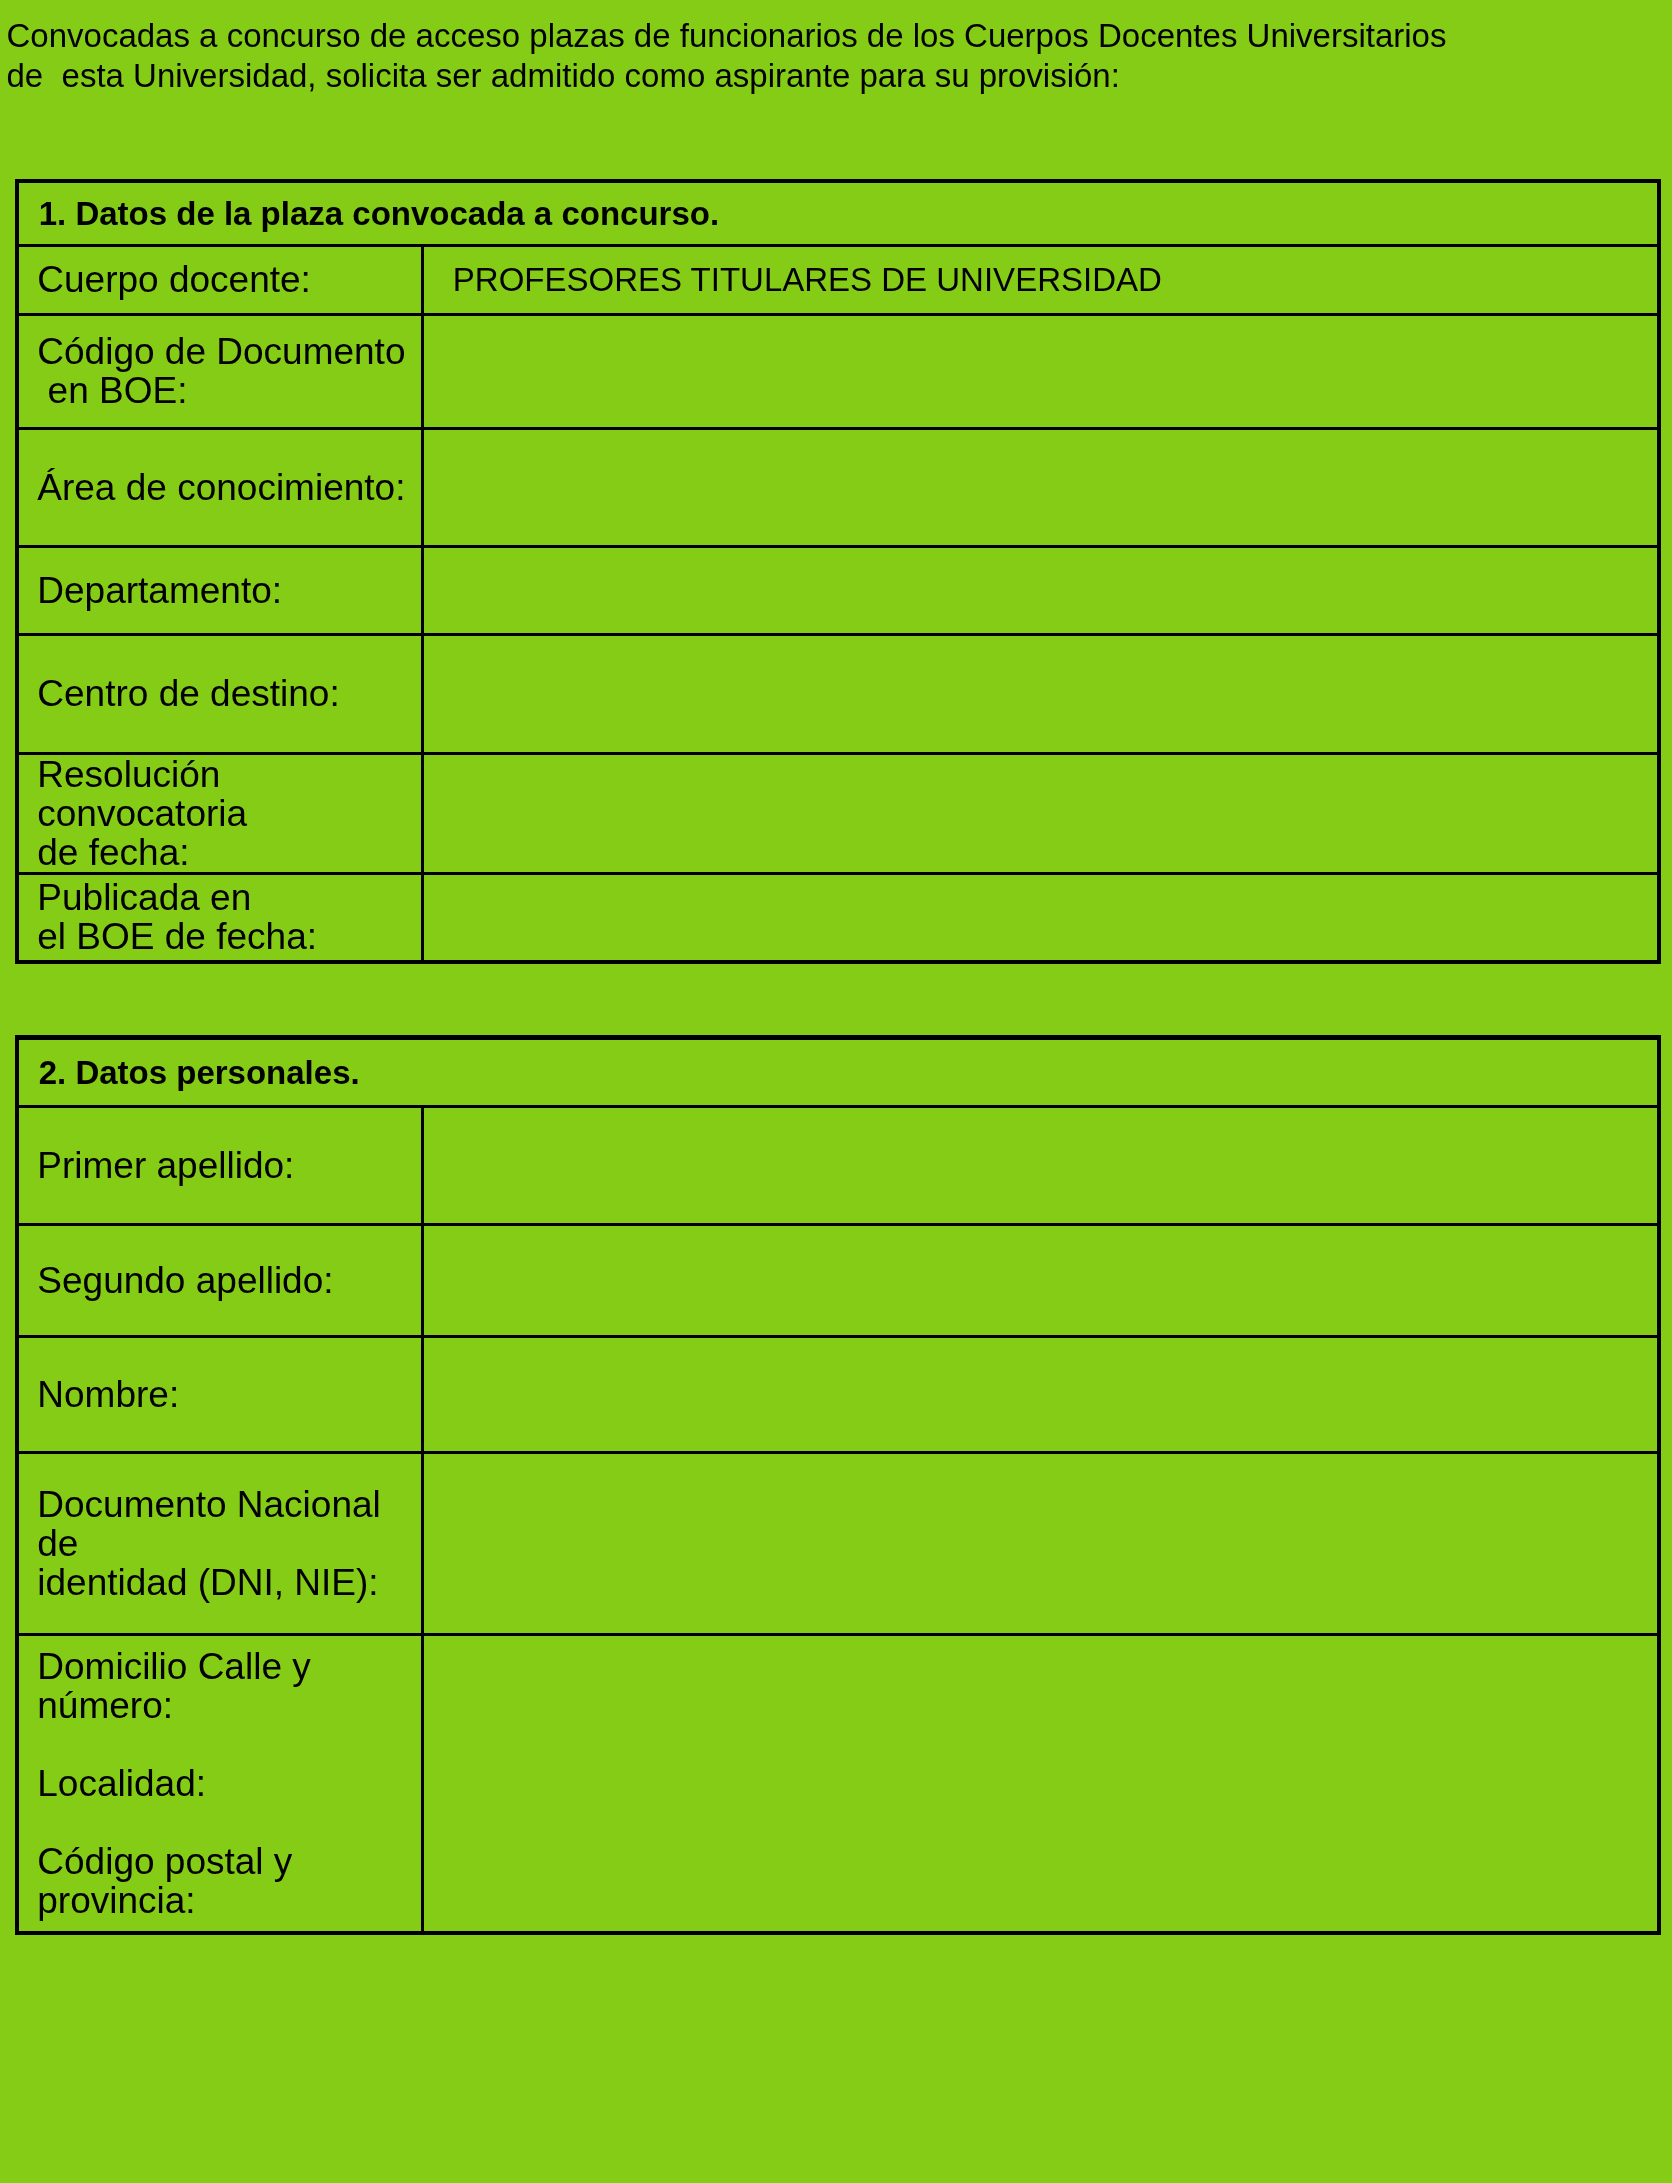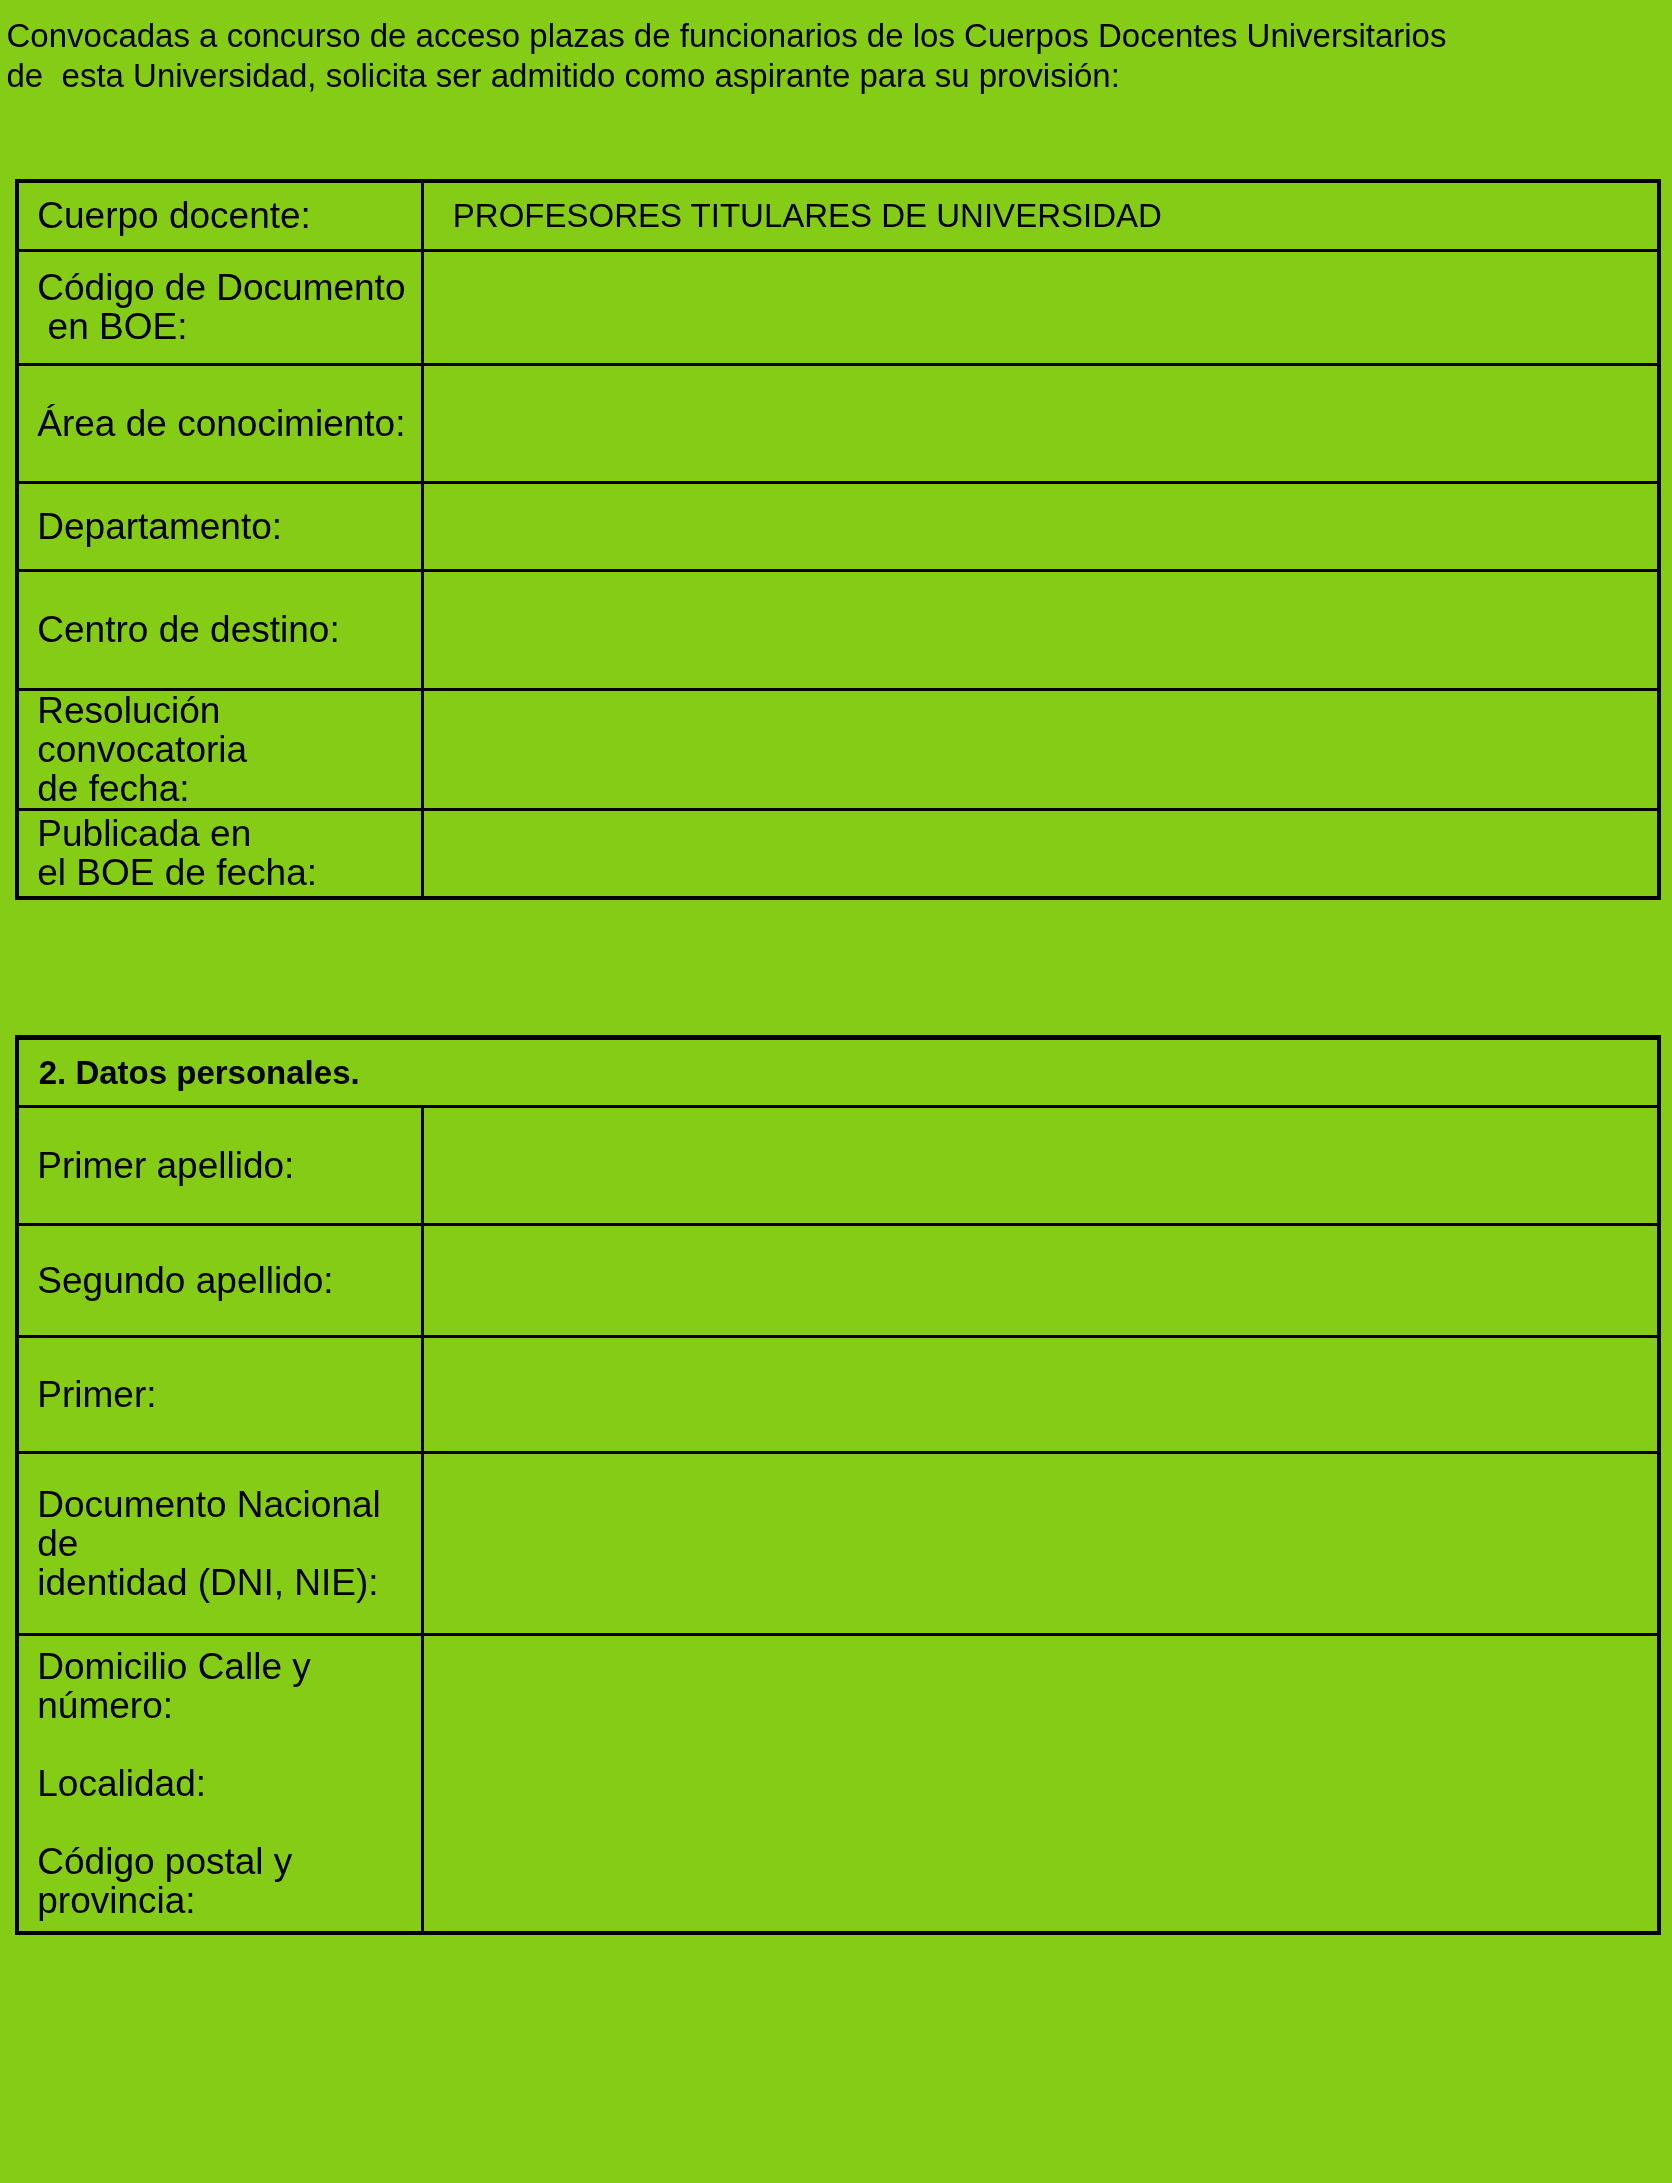--- a/index.html
+++ b/index.html
@@ -79,20 +79,23 @@
 
   <p class="intro">Convocadas a concurso de acceso plazas de funcionarios de los Cuerpos Docentes Universitarios
 de  esta Universidad, solicita ser admitido como aspirante para su provisión:</p>
 
   <table class="form-table t1">
     <colgroup>
         <col class="c-label">
         <col class="c-value">
       </colgroup>
     <tbody>
+        <tr class="rh">
+      <td class="hdr" colspan="2">1. Datos de la plaza convocada a concurso.</td>
+    </tr>
     <tr class="r0">
       <td class="lbl">Cuerpo docente:</td>
       <td class="val">PROFESORES TITULARES DE UNIVERSIDAD</td>
     </tr>
     <tr class="r1">
       <td class="lbl">Código de Documento
  en BOE:</td>
       <td class="val"></td>
     </tr>
     <tr class="r2">
@@ -131,21 +134,21 @@
     </tr>
     <tr class="r0">
       <td class="lbl">Primer apellido:</td>
       <td class="val"></td>
     </tr>
     <tr class="r1">
       <td class="lbl">Segundo apellido:</td>
       <td class="val"></td>
     </tr>
     <tr class="r2">
-      <td class="lbl">Primer:</td>
+      <td class="lbl">Nombre:</td>
       <td class="val"></td>
     </tr>
     <tr class="r3">
       <td class="lbl">Documento Nacional de
 identidad (DNI, NIE):</td>
       <td class="val"></td>
     </tr>
     <tr class="r5">
       <td class="lbl">Domicilio Calle y número:
 

